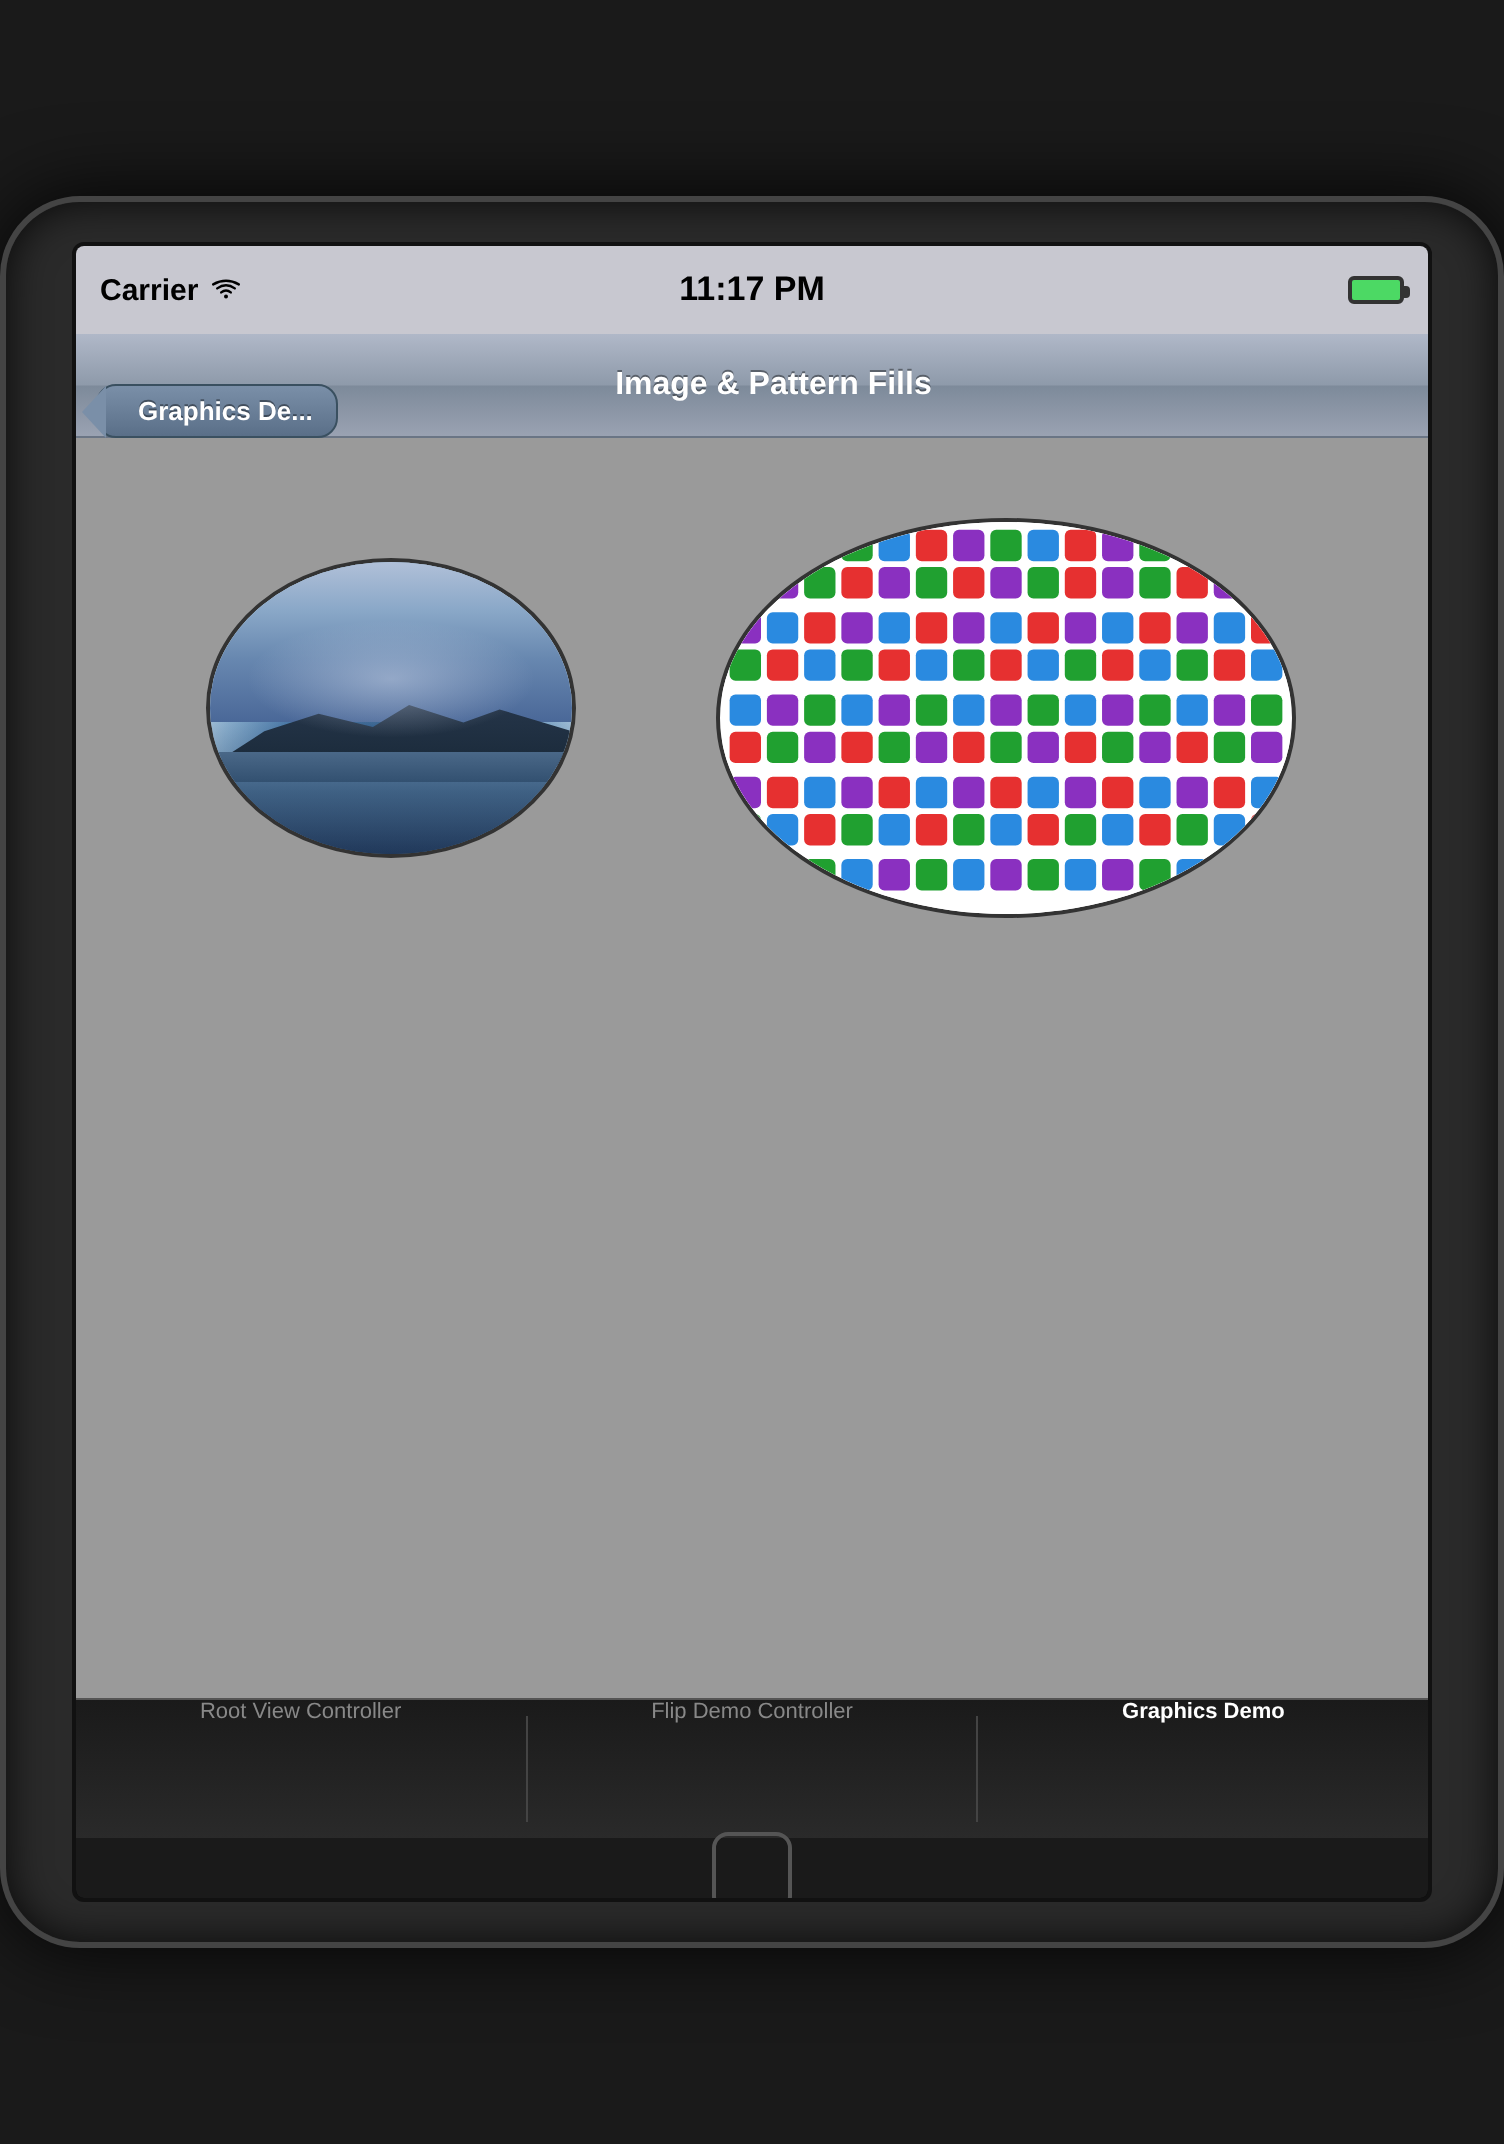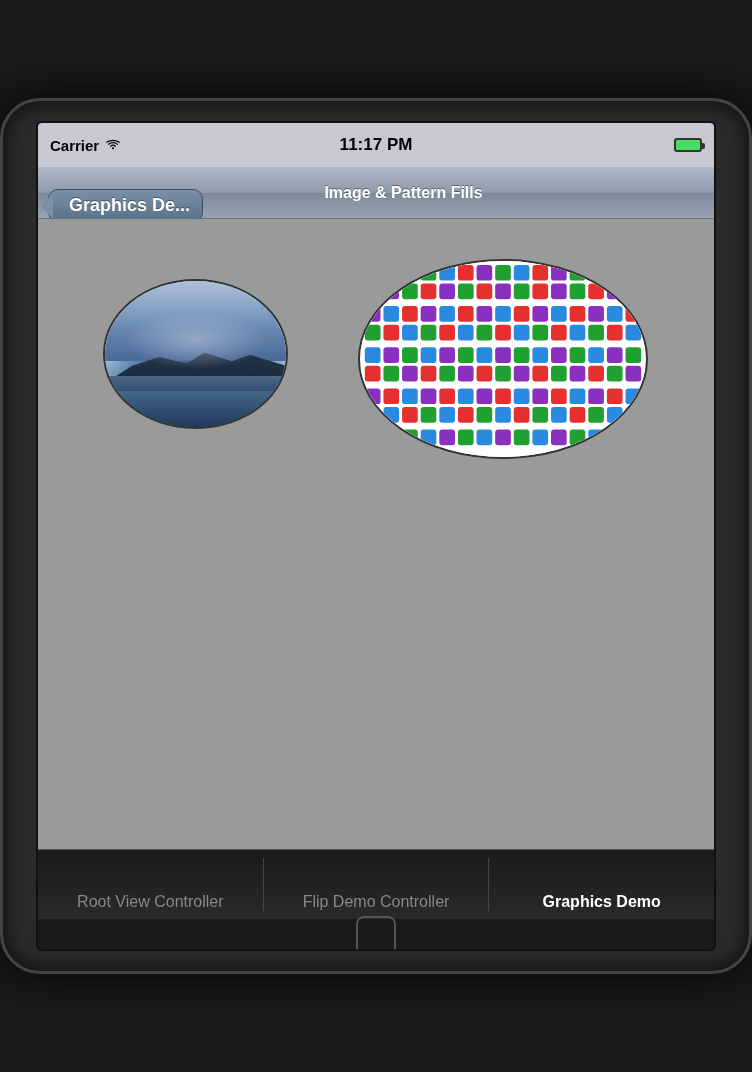--- a/index.html
+++ b/index.html
@@ -94,21 +94,21 @@
       padding: 0 10px;
       border-bottom: 1px solid #6a7585;
       flex-shrink: 0;
     }
     .back-button {
       background: linear-gradient(to bottom, #7a8fa8, #5a6f88);
       border: 1px solid #3a5060;
       border-radius: 10px;
       padding: 5px 12px 5px 20px;
       color: white;
-      font-size: 18px;
+      font-size: 13px;
       font-weight: 600;
       text-shadow: 0 -1px 0 rgba(0,0,0,0.4);
       position: relative;
       cursor: pointer;
       display: flex;
       align-items: center;
       margin-top: 26px;
     }
     .back-button::before {
       content: '';
@@ -221,23 +221,23 @@
       display: flex;
       align-items: stretch;
       border-top: 1px solid #555;
       flex-shrink: 0;
     }
     .tab-item {
       flex: 1;
       display: flex;
       flex-direction: column;
       align-items: center;
-      justify-content: flex-end;
+      justify-content: flex-start;
       color: #888;
-      font-size: 16px;
+      font-size: 11px;
       cursor: pointer;
       padding-bottom: 8px;
     }
     .tab-item.active {
       color: #fff;
     }
     .tab-separator {
       width: 1px;
       background: #444;
       margin: 8px 0;

